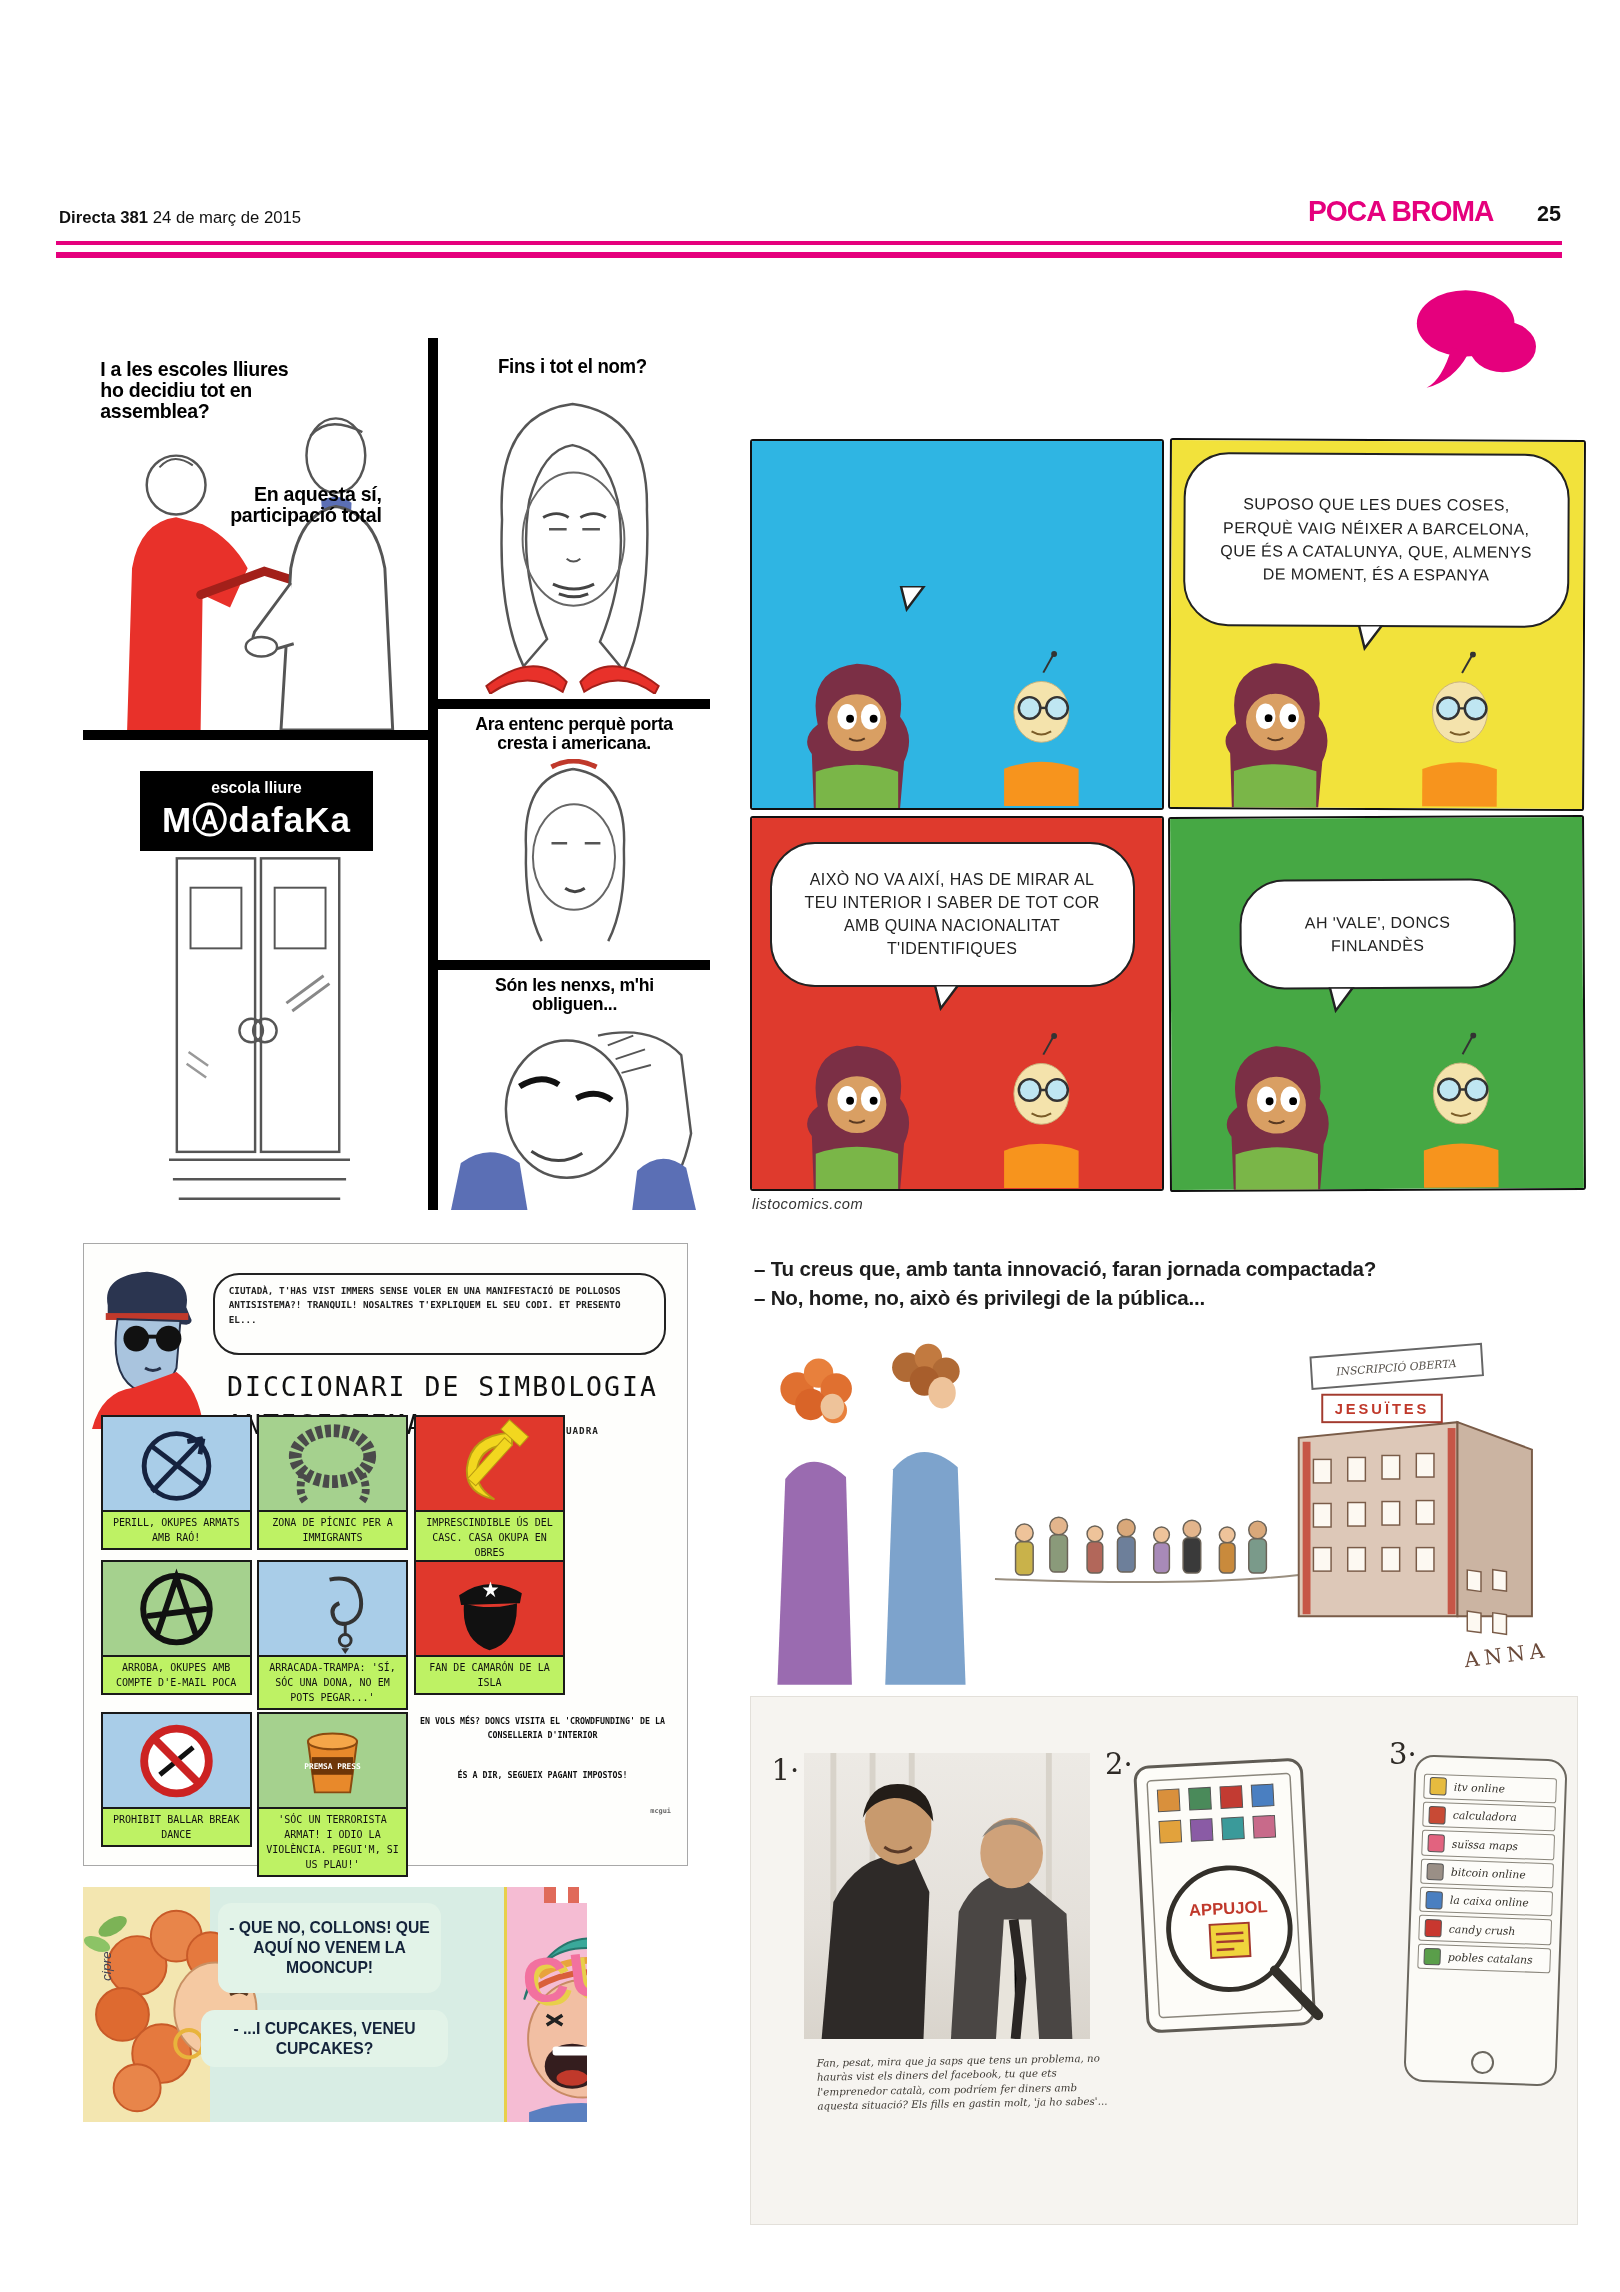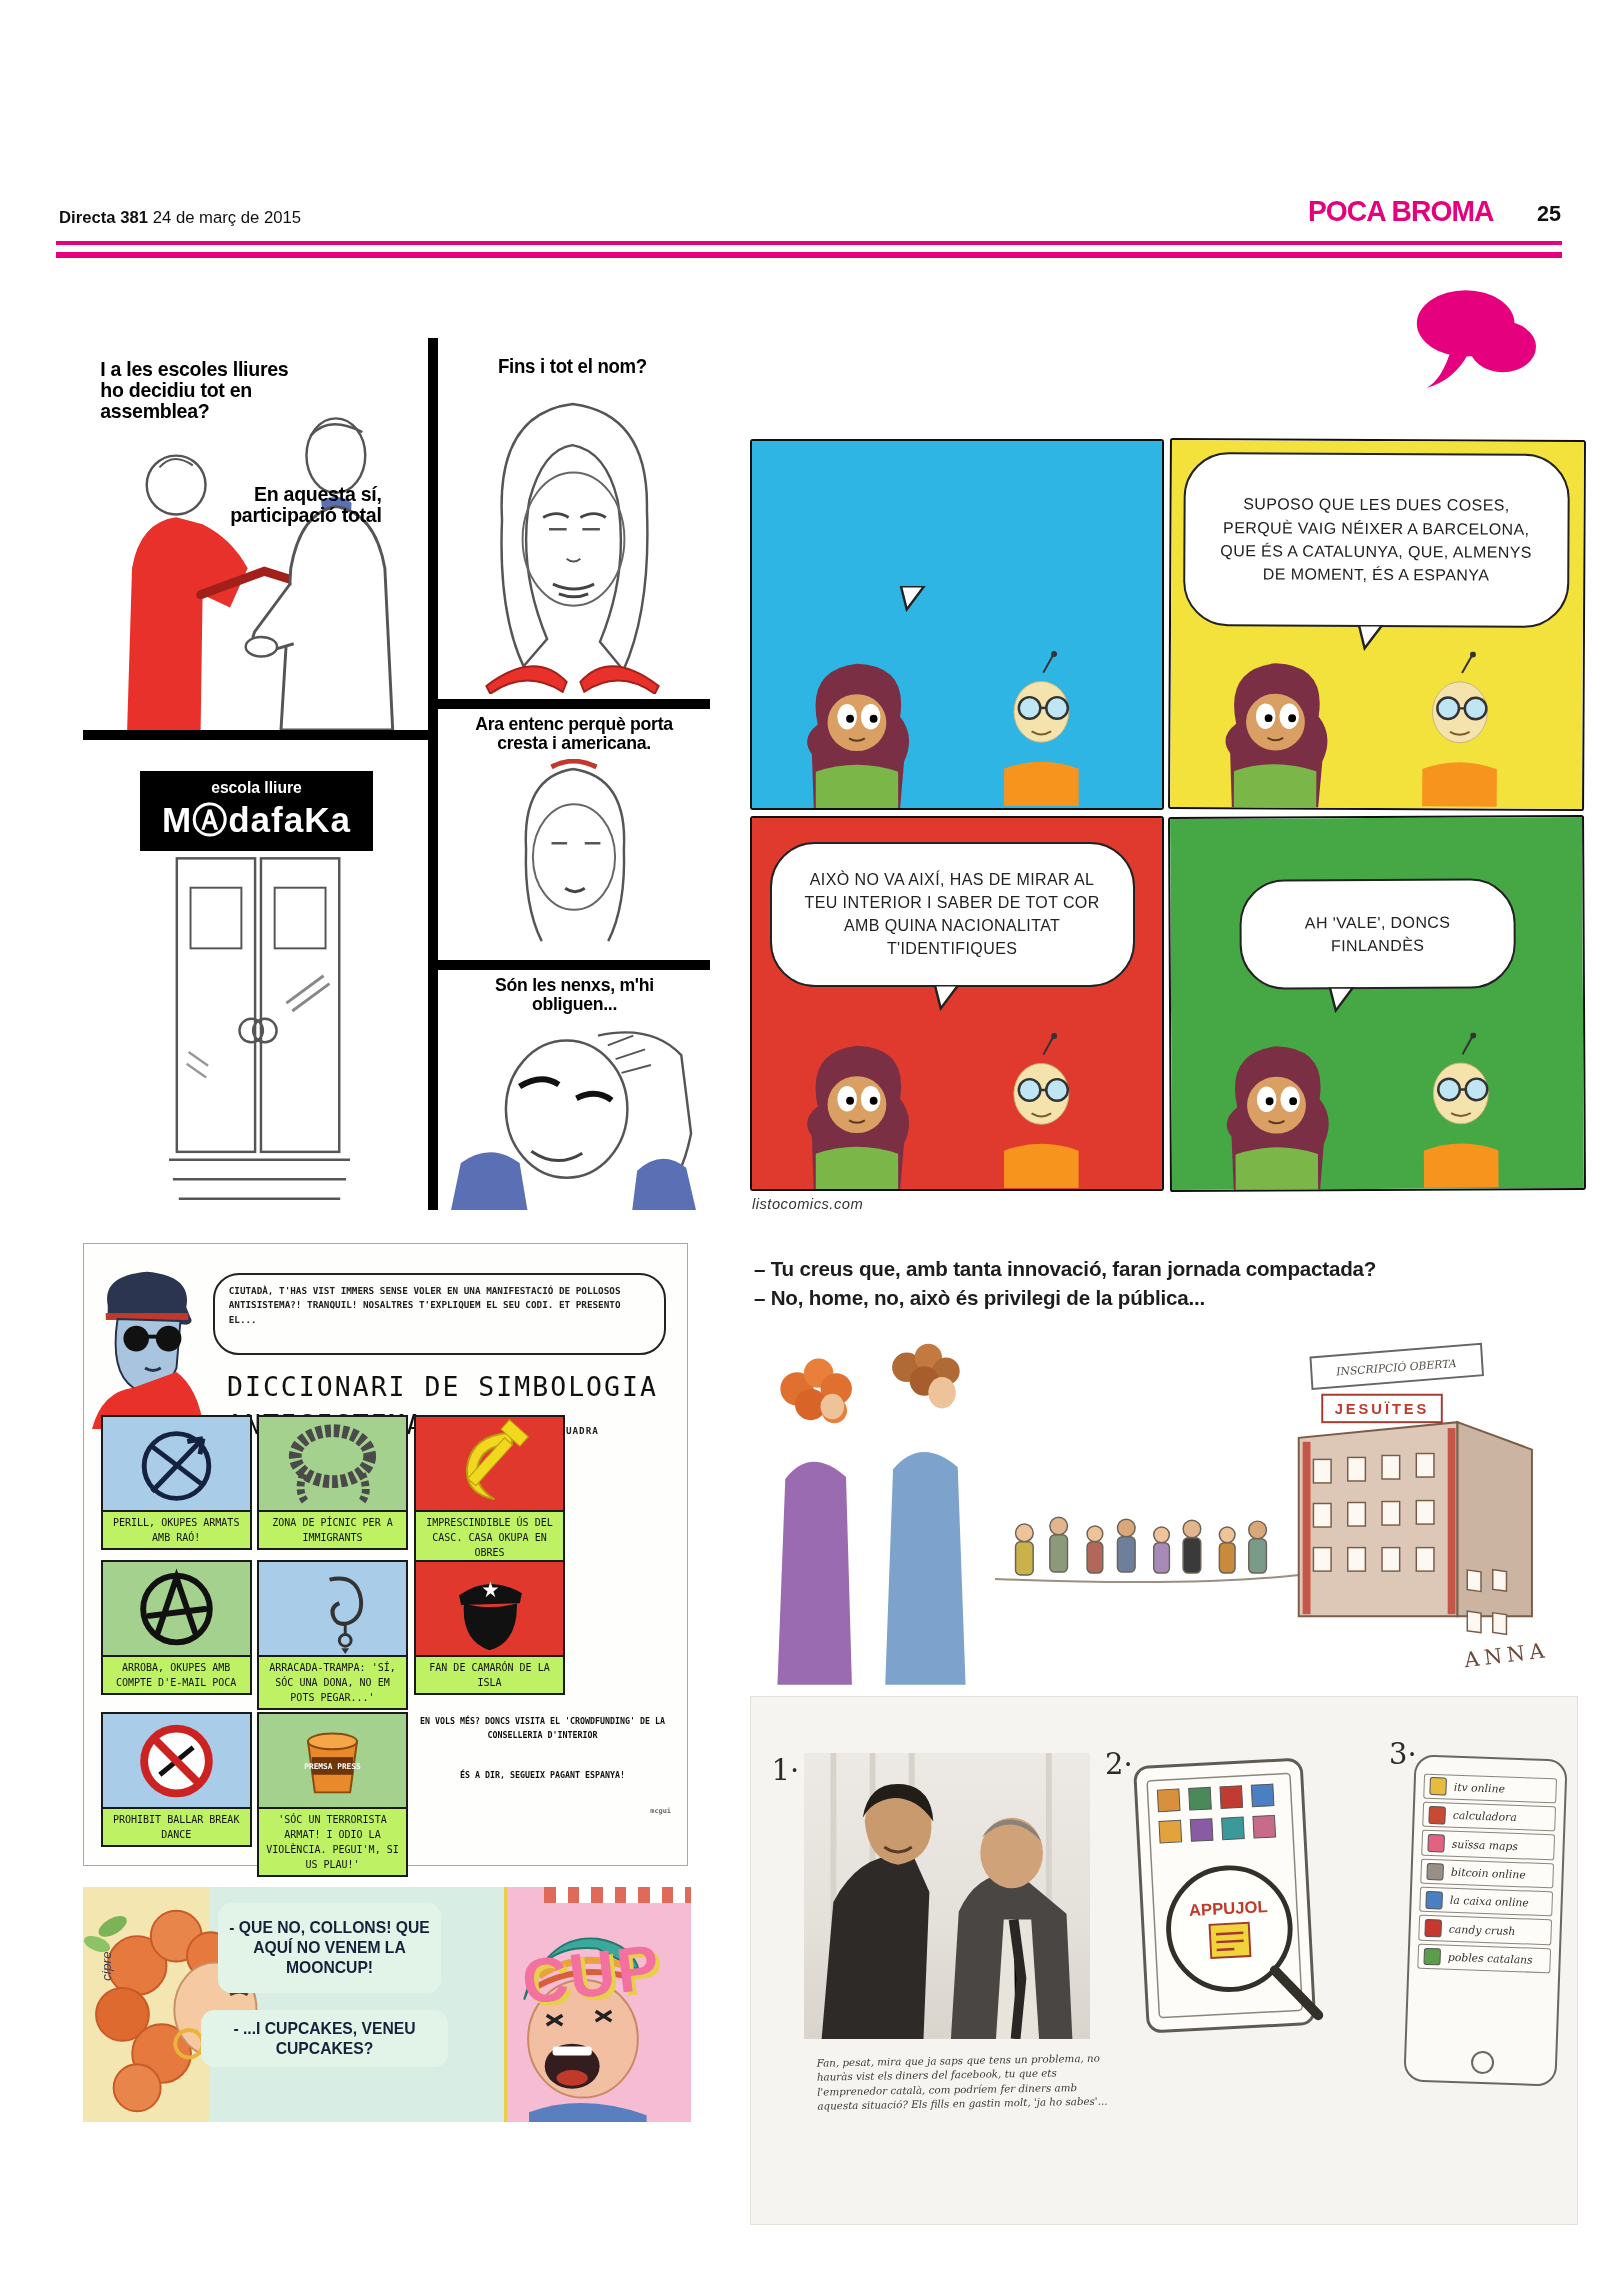--- a/index.html
+++ b/index.html
@@ -353,21 +353,21 @@
       <svg class="fill" viewBox="0 0 150 95">
           <path d="M50 28 L100 28 L93 80 L57 80 Z" fill="#e8892b" stroke="#8a4a10" stroke-width="2"></path>
           <ellipse cx="75" cy="28" rx="25" ry="8" fill="#f5a649" stroke="#8a4a10" stroke-width="2"></ellipse>
           <rect x="54" y="44" width="42" height="18" fill="#6e3608"></rect>
           <text x="75" y="56" text-anchor="middle" font-size="8" font-weight="bold" fill="#fff" font-family="DejaVu Sans Mono,monospace">PREMSA PRESS</text>
         </svg>
       <div class="cellcap" style="top:93px">'SÓC UN TERRORISTA ARMAT! I ODIO LA VIOLÈNCIA. PEGUI'M, SI US PLAU!'</div>
     </div>
     <div class="abs" style="left:330px;top:470px;width:257px">
       <div class="dic-more">EN VOLS MÉS? DONCS VISITA EL 'CROWDFUNDING' DE LA CONSELLERIA D'INTERIOR</div>
-      <div class="dic-more" style="margin-top:25.5px">ÉS A DIR, SEGUEIX PAGANT ESPANYA!</div>
+      <div class="dic-more" style="margin-top:25.5px">ÉS A DIR, SEGUEIX PAGANT IMPOSTOS!</div>
       <div style="text-align:right;font-size:6.9px;color:#666;margin-top:25.5px;font-weight:bold">mcgui</div>
     </div>
   </div>
 
   <div class="abs" style="left:750px;top:1257px;width:828px;height:431px">
     <div class="abs jcap" style="left:3.9px;top:0">– Tu creus que, amb tanta innovació, faran jornada compactada?</div>
     <div class="abs jcap" style="left:3.9px;top:29px">– No, home, no, això és privilegi de la pública...</div>
     <svg class="abs" style="left:0;top:65px" width="828" height="363" viewBox="0 0 845 370">
 
       <g>
@@ -445,21 +445,21 @@
       <rect x="564" y="122" width="8" height="176" fill="#c0392b" opacity=".8"></rect>
       <rect x="712" y="108" width="8" height="190" fill="#c0392b" opacity=".8"></rect>
       <rect x="584" y="74" width="122" height="28" fill="#fff" stroke="#a33b2e" stroke-width="2"></rect>
       <text x="645" y="94" text-anchor="middle" font-size="15" font-weight="bold" letter-spacing="3" fill="#c0392b" font-family="Liberation Sans,sans-serif">JESUÏTES</text>
       <polygon points="572,36 746,22 748,54 574,68" fill="#fff" stroke="#666" stroke-width="2"></polygon>
       <text x="660" y="50" text-anchor="middle" font-size="11" font-style="italic" fill="#55504a" transform="rotate(-4 660 50)" font-family="DejaVu Serif,serif">INSCRIPCIÓ OBERTA</text>
       <text x="730" y="352" font-size="21" letter-spacing="5" fill="#6b4a3a" transform="rotate(-7 730 352)" font-family="DejaVu Serif,serif">ANNA</text>
     </svg>
   </div>
 
-  <div class="abs" style="left:83px;top:1887px;width:608px;height:235px;overflow:hidden">
+  <div class="abs" style="left:83px;top:1887px;width:504px;height:235px;overflow:hidden">
     <div class="fill" style="background:#d8ede4"></div>
     <div class="abs" style="left:0;top:0;width:127px;height:235px;background:#f3e6b0"></div>
     <div class="abs" style="left:421px;top:0;width:186px;height:235px;background:#f5bcd3;border-left:3.9px solid #e8cf4a"></div>
     <div class="abs" style="left:461px;top:0;width:147px;height:15.7px;background:repeating-linear-gradient(90deg,#e06a5a 0 11.8px,#fff 11.8px 23.5px)"></div>
     <svg class="abs" style="left:0;top:9.8px" width="255" height="225" viewBox="0 0 260 230">
       <circle cx="55" cy="70" r="30" fill="#e5793e" stroke="#c85a28" stroke-width="2"></circle>
         <circle cx="95" cy="40" r="26" fill="#e8854a" stroke="#c85a28" stroke-width="2"></circle>
         <circle cx="40" cy="120" r="27" fill="#de6a30" stroke="#c85a28" stroke-width="2"></circle>
         <circle cx="80" cy="160" r="30" fill="#e5793e" stroke="#c85a28" stroke-width="2"></circle>
         <circle cx="130" cy="60" r="24" fill="#e5793e" stroke="#c85a28" stroke-width="2"></circle>

